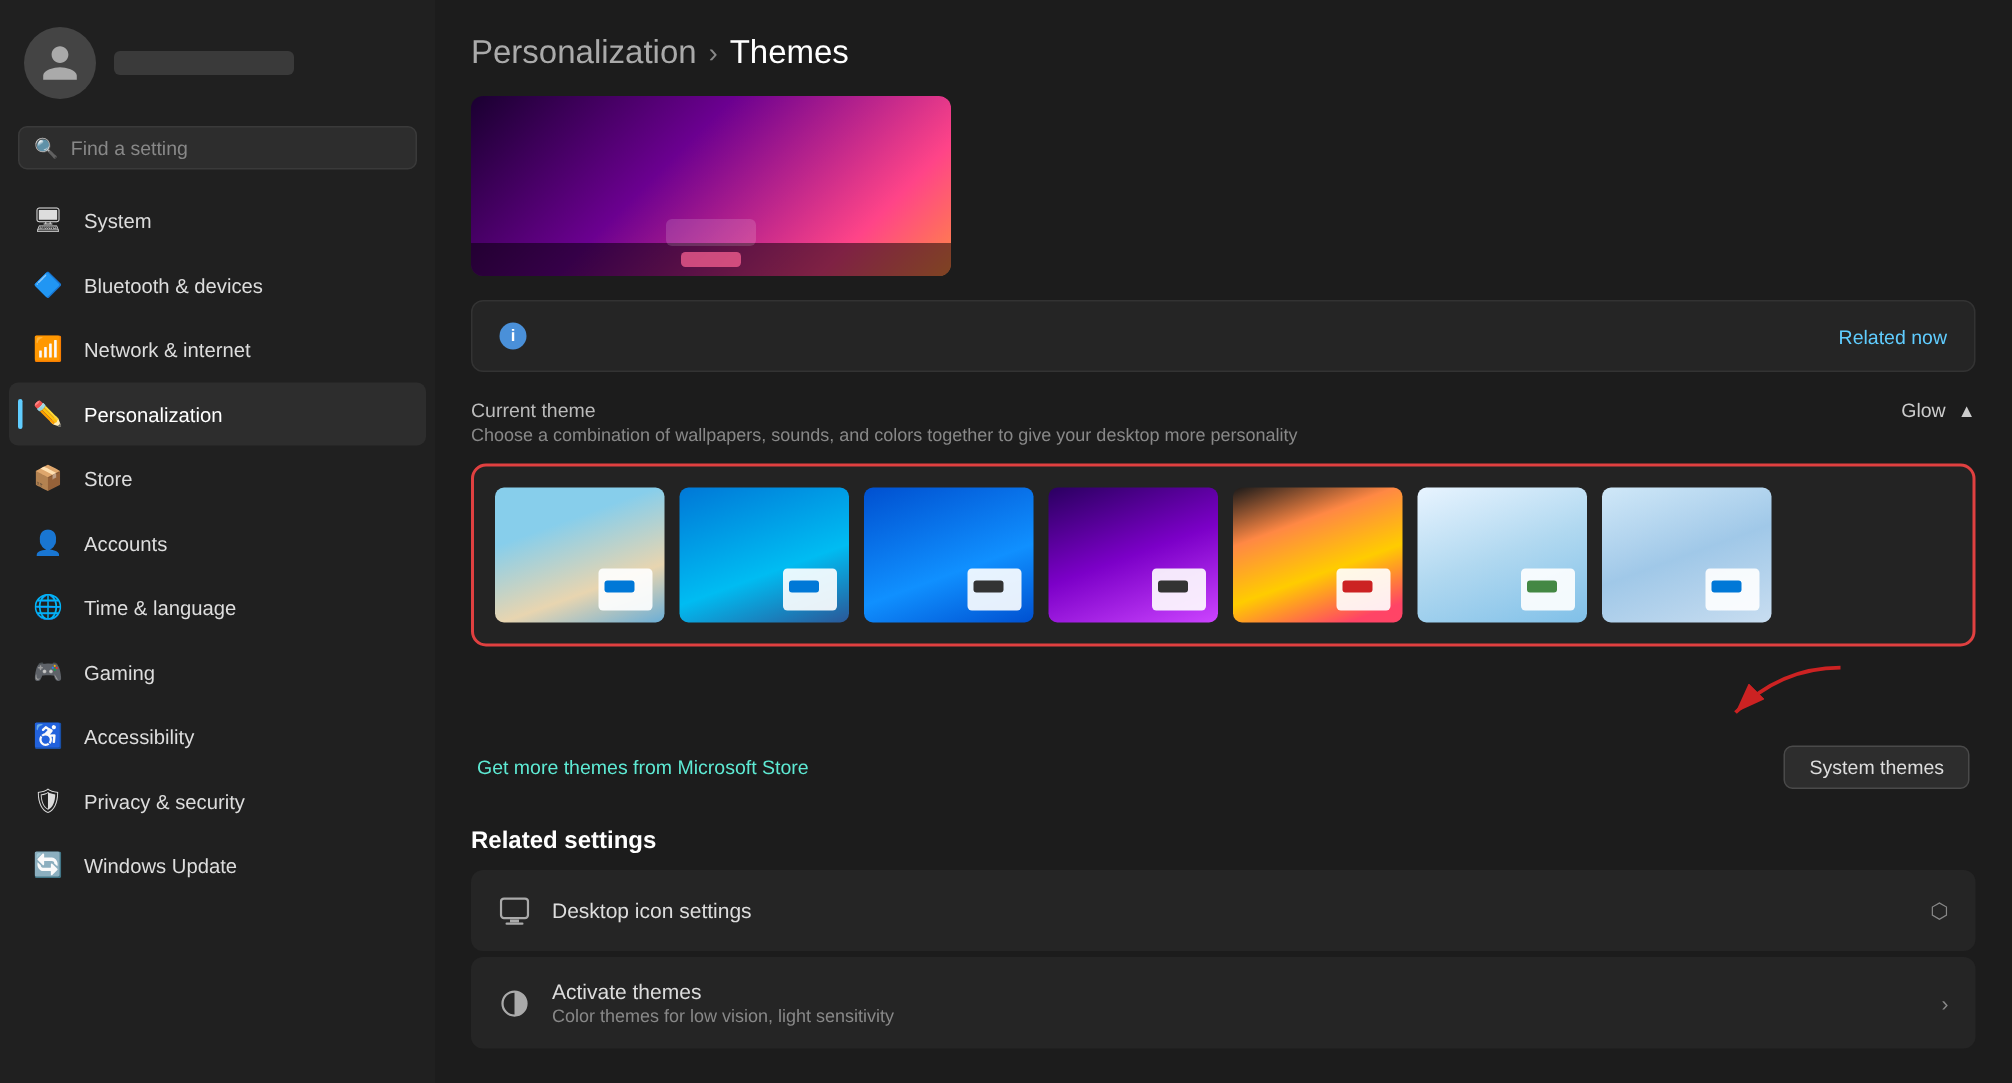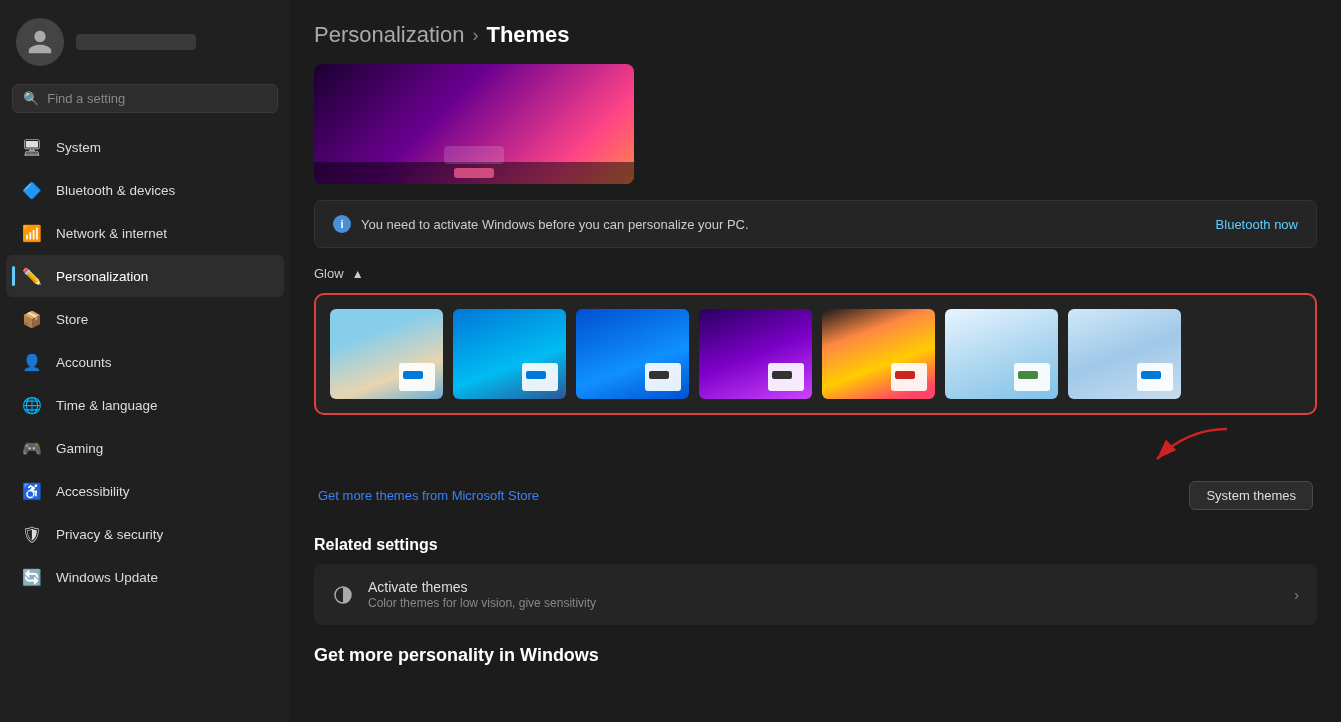--- a/index.html
+++ b/index.html
@@ -118,21 +118,21 @@
       padding: 22px 0 16px 0;
       font-size: 22px;
       font-weight: 400;
       color: #fff;
     }
     .page-header .breadcrumb-link {
       color: #aaa;
       cursor: pointer;
     }
     .page-header .breadcrumb-sep { color: #888; font-size: 18px; }
-    .page-header .page-title { font-weight: 700; color: #fff; }
+    .page-header .page-title { font-weight: 400; color: #fff; }
 
     
     .wallpaper-banner {
       display: flex;
       align-items: flex-start;
       gap: 20px;
       margin-bottom: 16px;
     }
     .wallpaper-preview {
       width: 320px;
@@ -318,21 +318,21 @@
 
     
     .get-more-themes {
       display: flex;
       align-items: center;
       justify-content: space-between;
       padding: 10px 4px;
       margin-bottom: 6px;
     }
     .get-more-label {
-      color: #3b82f6;
+      color: #5eead4;
       font-size: 13px;
     }
     .browse-btn {
       background: #2d2d2d;
       border: 1px solid #4a4a4a;
       color: #ddd;
       padding: 6px 16px;
       border-radius: 6px;
       cursor: pointer;
       font-size: 13px;
@@ -480,26 +480,29 @@
     <div class="wallpaper-preview">
       <div class="wallpaper-mini-taskbar">
         <div class="mini-taskbar-btn"></div>
       </div>
     </div>
   </div>
 
   <div class="activation-notice">
     <div class="activation-left">
       <div class="info-dot">i</div>
-      <span>You need to activate Windows before you can personalize your PC.</span>
-    </div>
-    <span class="activate-link">Bluetooth now</span>
+    </div>
+    <span class="activate-link">Related now</span>
   </div>
 
   <div class="section-header">
+    <div>
+      <div class="section-label">Current theme</div>
+      <div class="section-desc">Choose a combination of wallpapers, sounds, and colors together to give your desktop more personality</div>
+    </div>
     <div class="section-collapse">
       <span>Glow</span>
       <span class="chevron-up">▲</span>
     </div>
   </div>
 
   <div class="themes-container" id="themes-grid">
       <div class="theme-card theme-bg-1">
       <div class="mini-window">
         <div class="mini-btn btn-blue"></div>
@@ -548,32 +551,45 @@
     </svg>
   </div>
 
   <div class="get-more-themes">
     <span class="get-more-label">Get more themes from Microsoft Store</span>
     <button class="browse-btn">System themes</button>
   </div>
 
   <div class="related-settings-title">Related settings</div>
 
+  <div class="settings-item">
+    <div class="settings-item-left">
+      <div class="settings-item-icon">
+        <svg width="20" height="20" viewBox="0 0 20 20" fill="#aaa">
+          <rect x="1" y="2" width="18" height="13" rx="2" fill="none" stroke="#aaa" stroke-width="1.5"></rect>
+          <rect x="7" y="16" width="6" height="2" fill="#aaa"></rect>
+          <rect x="4" y="18" width="12" height="1.5" rx="0.75" fill="#aaa"></rect>
+        </svg>
+      </div>
+      <span>Desktop icon settings</span>
+    </div>
+    <span class="settings-item-ext">⬡</span>
+  </div>
 
   <div class="settings-item">
     <div class="settings-item-left">
       <div class="settings-item-icon">
         <svg width="20" height="20" viewBox="0 0 20 20">
           <circle cx="10" cy="10" r="8" fill="none" stroke="#aaa" stroke-width="1.5"></circle>
           <path d="M10 2 A8 8 0 0 1 10 18 Z" fill="#aaa"></path>
         </svg>
       </div>
       <div class="contrast-item-text">
         <div>Activate themes</div>
-        <div class="contrast-subtitle">Color themes for low vision, give sensitivity</div>
+        <div class="contrast-subtitle">Color themes for low vision, light sensitivity</div>
       </div>
     </div>
     <span class="settings-item-chevron">›</span>
   </div>
 
   <div class="get-personality-title">Get more personality in Windows</div>
 
 </div>
 
 </body></html>

